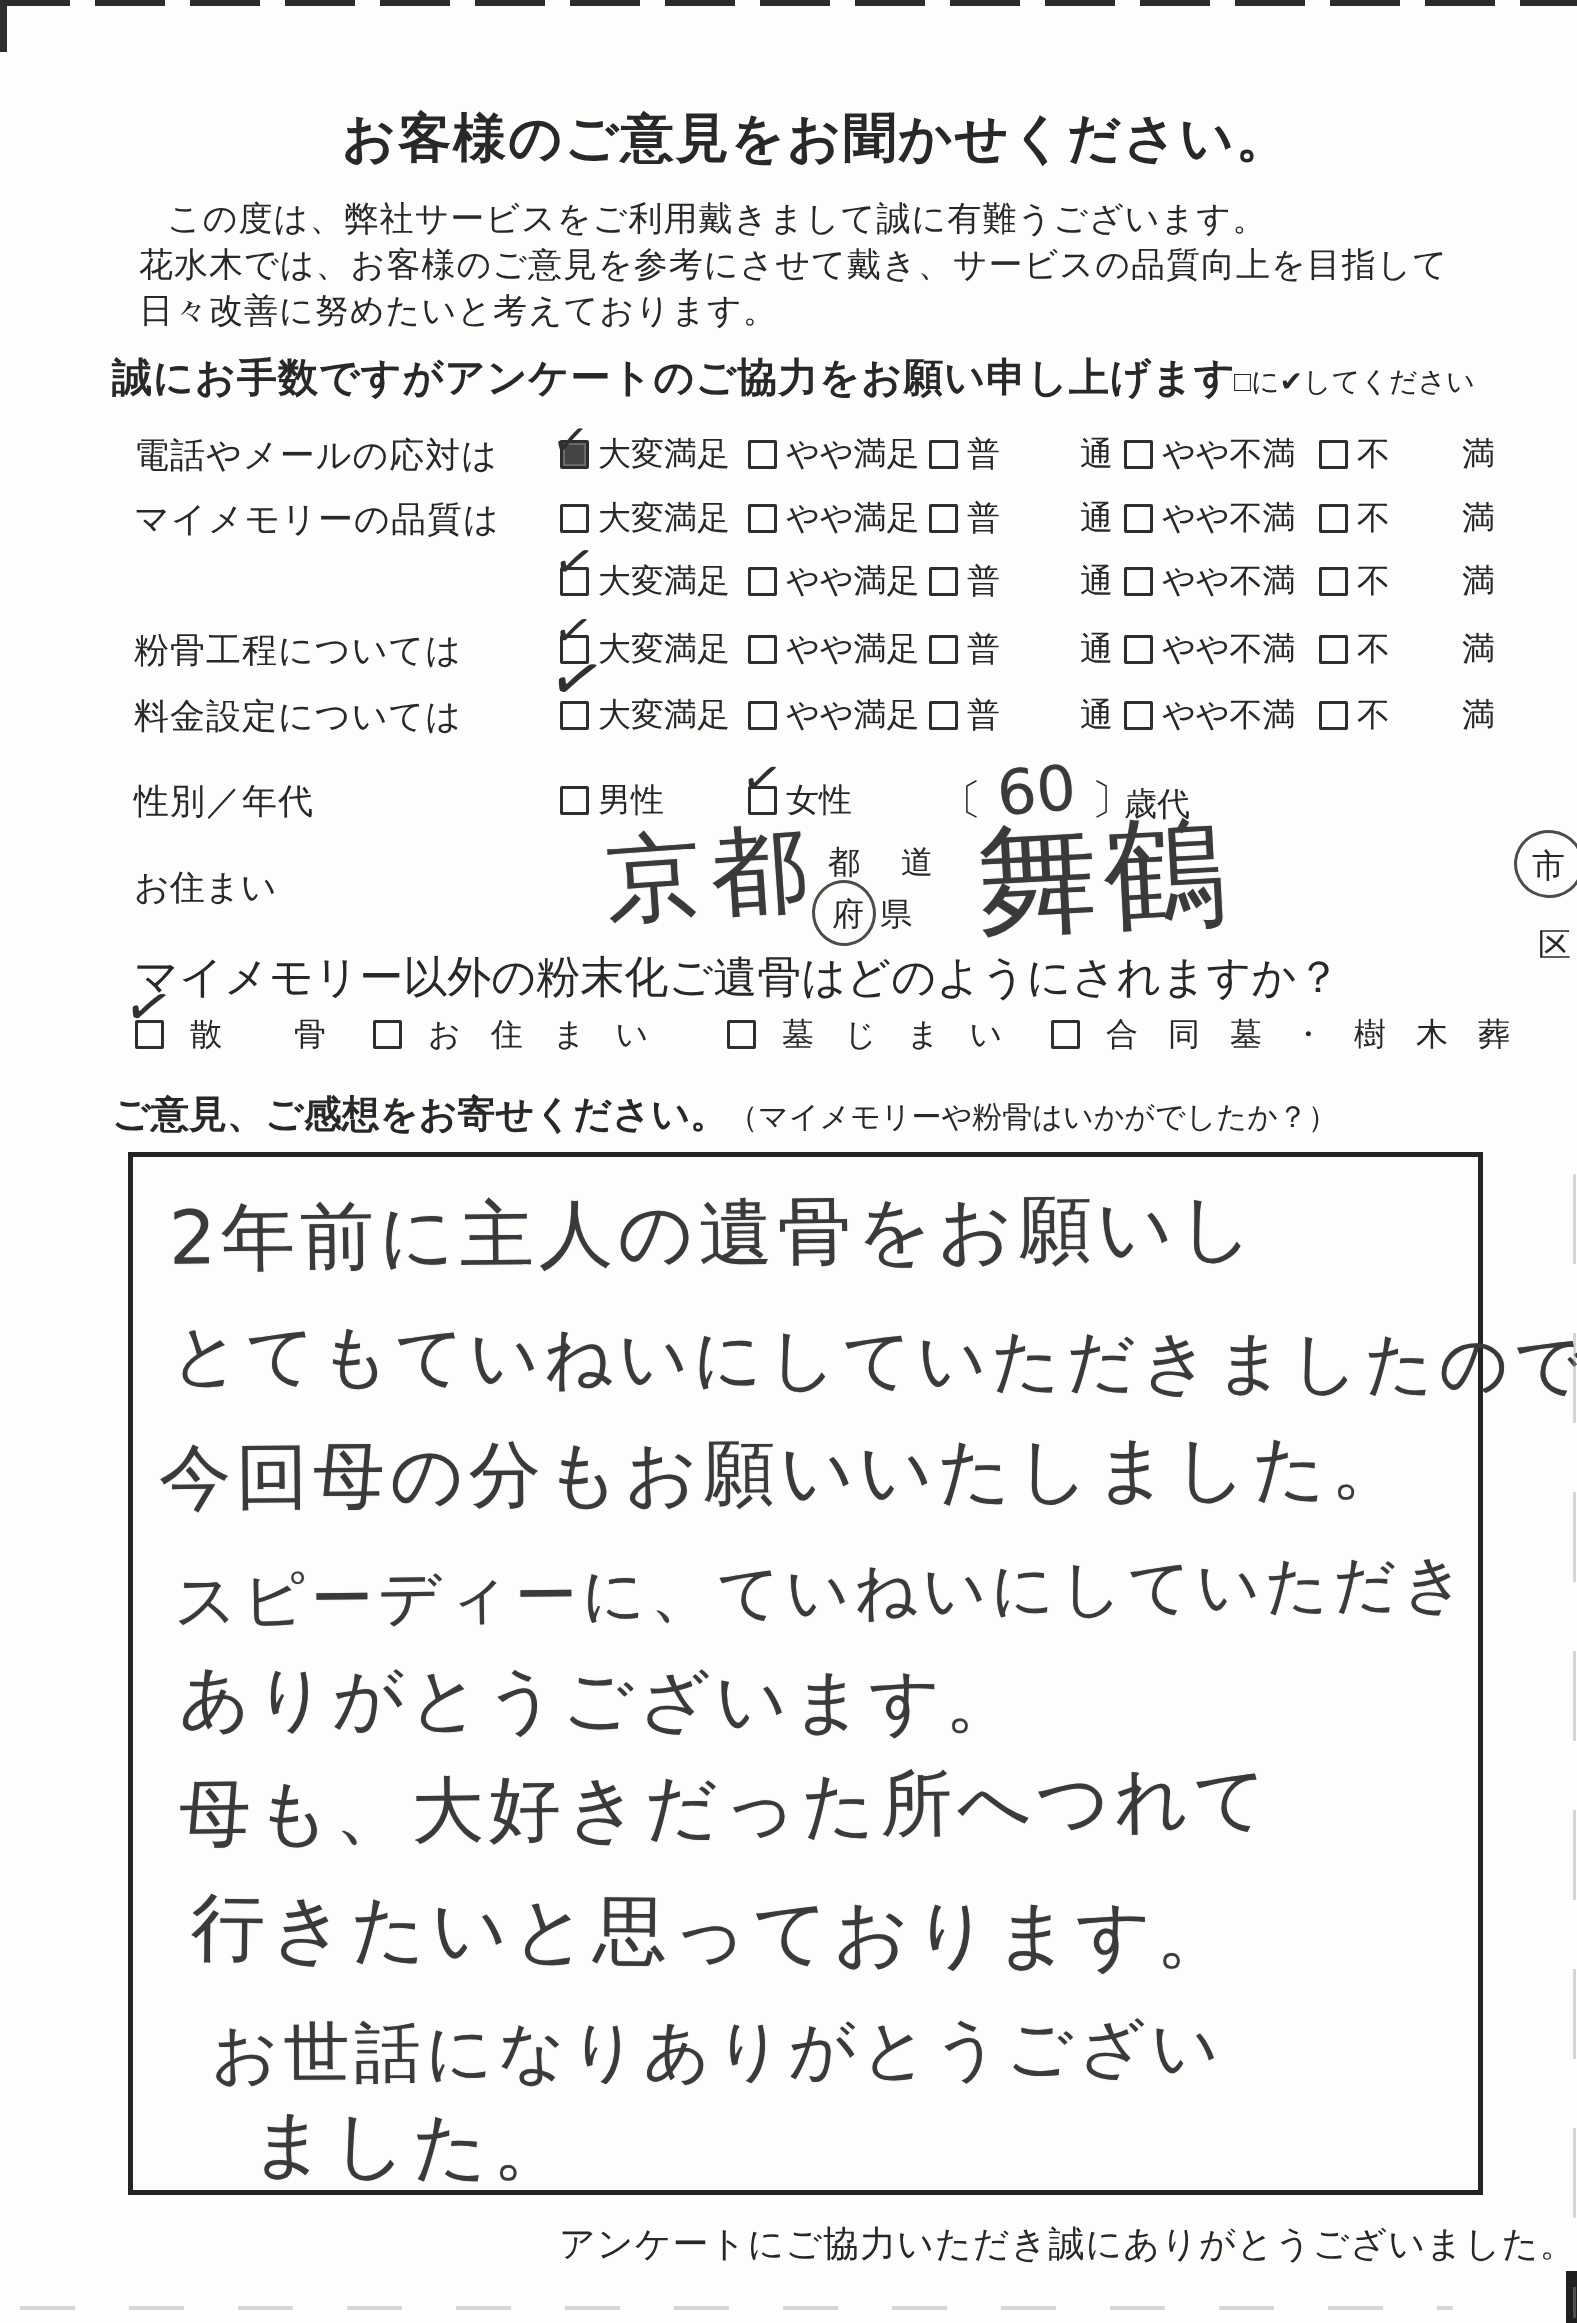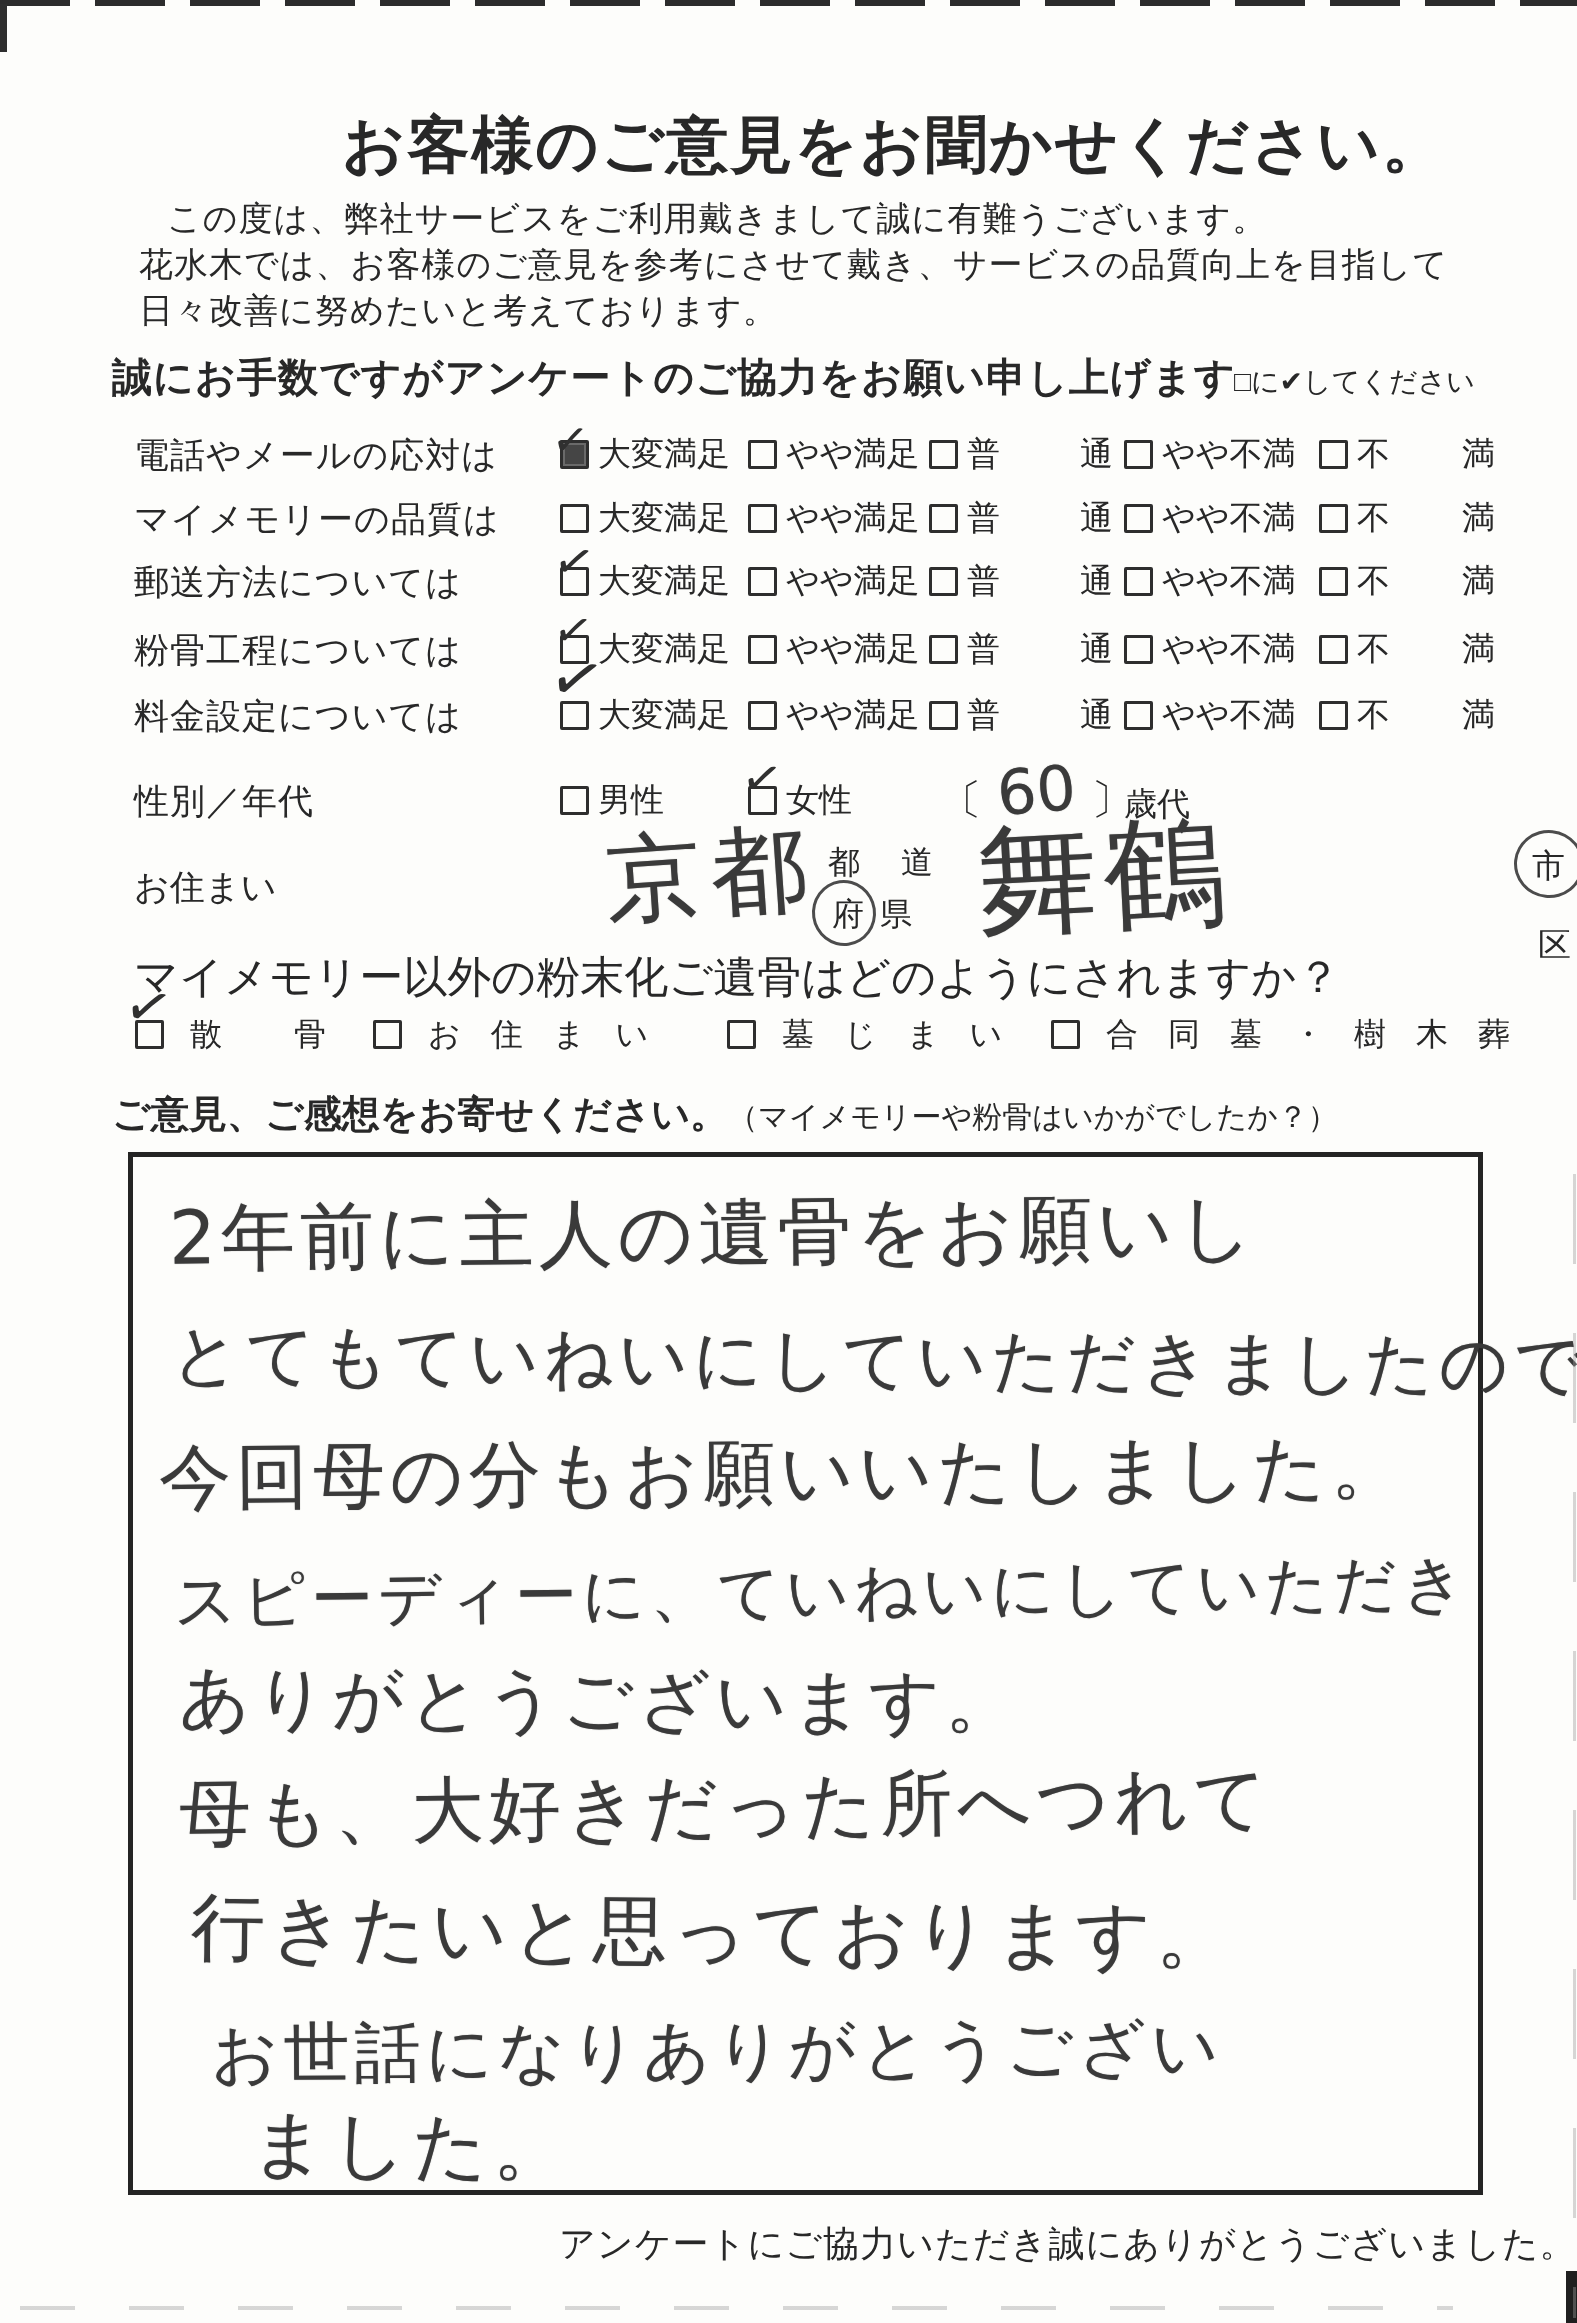--- a/index.html
+++ b/index.html
@@ -5,21 +5,21 @@
   html,body{margin:0;padding:0;background:#e8e8e8;}
   #page{
     position:relative;width:1577px;height:2323px;margin:0 auto;
     background:#fdfdfb;overflow:hidden;
     font-family:"Liberation Sans",sans-serif;color:#262626;
   }
   .abs{position:absolute;}
   .print{font-family:"Liberation Sans",sans-serif;color:#282828;white-space:nowrap;}
   .hw{font-family:"DejaVu Sans",sans-serif;color:#3a3a3a;white-space:nowrap;
       text-shadow:0 0 1px rgba(60,60,60,.55);}
-  .title{font-size:62px;font-weight:700;letter-spacing:2px;}
+  .title{font-size:53px;font-weight:700;letter-spacing:2px;}
   .intro{font-size:34px;letter-spacing:1px;}
   .request-main{font-size:40px;font-weight:700;letter-spacing:1px;}
   .request-suffix{font-size:28px;letter-spacing:0;}
   .srow{position:absolute;left:0;width:1577px;height:36px;}
   .rlabel{position:absolute;left:134px;top:0;font-size:35px;letter-spacing:1px;}
   .opt{position:absolute;top:0;height:36px;}
   .opt1{left:560px}.opt2{left:748px}.opt3{left:929px}.opt3b{left:1071px}
   .opt4{left:1124px}.opt5{left:1319px}.opt5b{left:1453px}
   .box{display:inline-block;width:29px;height:29px;border:3px solid #2e2e2e;
        border-radius:2px;box-sizing:border-box;vertical-align:-4px;background:transparent;}
@@ -95,21 +95,20 @@
     <span class="opt opt4">
       <span class="box"></span><span class="olabel print">やや不満</span>
     </span>
     <span class="opt opt5">
       <span class="box"></span><span class="olabel print">不</span>
     </span>
     <span class="opt opt5b print olabel">満</span>
   </div>
 
   <div class="srow" style="top:559px;">
-    <span class="rlabel print">郵送方法については</span>
     <span class="opt opt1">
       <span class="box"></span><span class="olabel print">大変満足</span>
       <span class="check" style="left:-6px;top:-22px;font-size:48px;transform:rotate(12deg);">✓</span>
     </span>
     <span class="opt opt2">
       <span class="box"></span><span class="olabel print">やや満足</span>
     </span>
     <span class="opt opt3">
       <span class="box"></span><span class="olabel print">普</span>
     </span>

